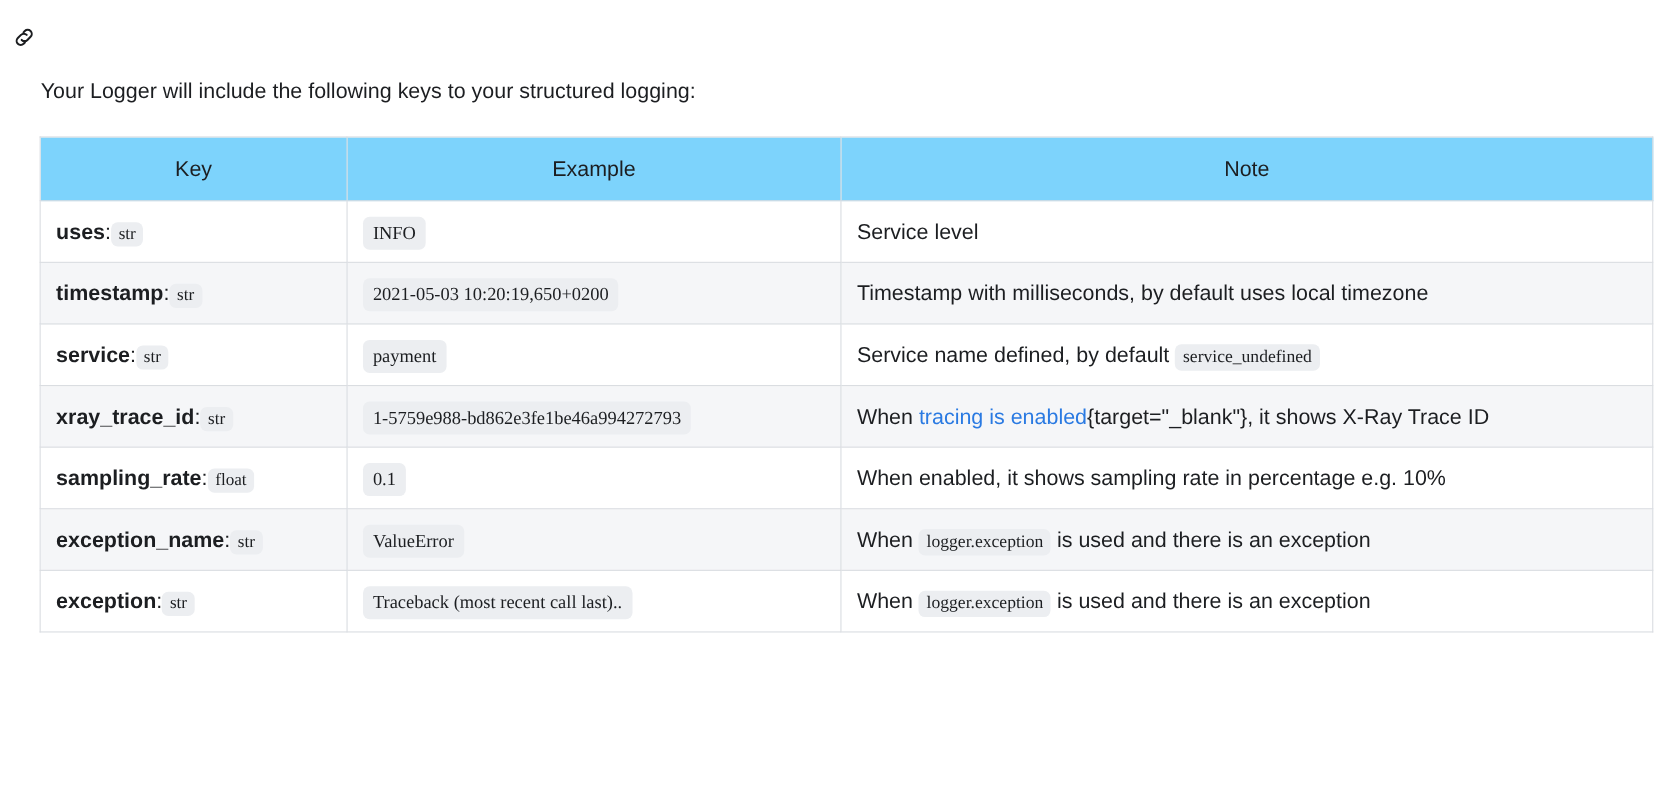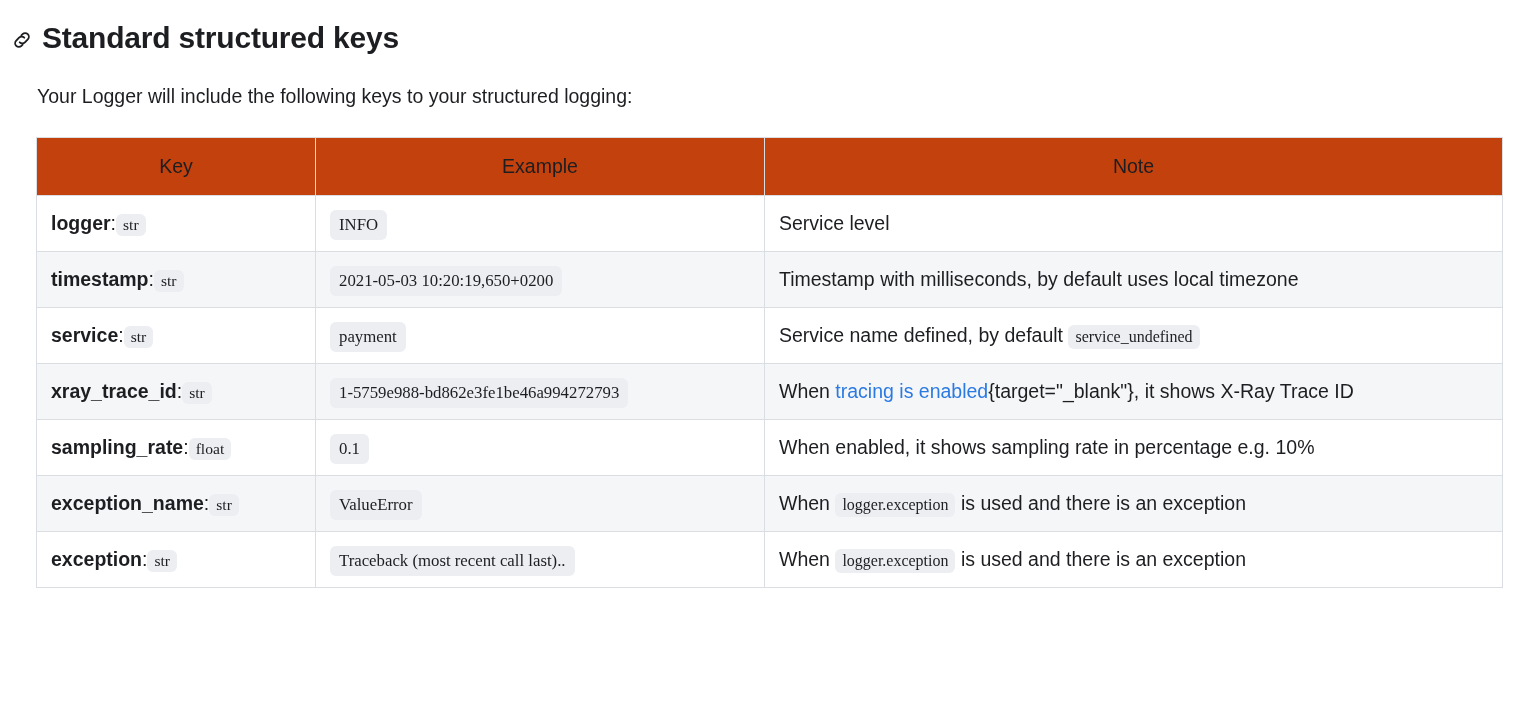--- a/index.html
+++ b/index.html
@@ -69,21 +69,21 @@
     border: 1px solid #dadde1;
     padding: 0 14px;
     vertical-align: middle;
     font-size: 19.5px;
     line-height: 1.35;
   }
   table.keys-table thead th {
     height: 57px;
     text-align: center;
     font-weight: normal;
-    background: #c2410c;
+    background: #7dd3fc;
     color: #1c1e21;
   }
   table.keys-table tbody tr { height: 56px; }
   table.keys-table tbody tr:nth-child(even) { background: #f5f6f8; }
   table.keys-table tbody tr:nth-child(odd)  { background: #ffffff; }
 
   col.col-key     { width: 279px; }
   col.col-example { width: 449px; }
   col.col-note    { width: 738px; }
 
@@ -125,42 +125,41 @@
 
 <div class="page">
 
   <h1 class="heading">
     <span class="anchor-icon">
       <svg viewBox="0 0 24 24" width="22" height="22" fill="none" stroke="#1c1e21" stroke-width="2" stroke-linecap="round" stroke-linejoin="round">
         <path d="M9.5 14.5a4 4 0 0 0 5.7 0l3.1-3.1a4 4 0 0 0-5.7-5.7l-1.3 1.3"></path>
         <path d="M14.5 9.5a4 4 0 0 0-5.7 0l-3.1 3.1a4 4 0 0 0 5.7 5.7l1.3-1.3"></path>
       </svg>
     </span>
-    <span class="heading-text">Standard structured keys</span>
   </h1>
 
   <p class="intro">Your Logger will include the following keys to your structured logging:</p>
 
   <div class="table-wrap">
     <table class="keys-table">
       <colgroup>
         <col class="col-key">
           <col class="col-example">
           <col class="col-note">
       </colgroup>
       <thead>
         <tr>
           <th>Key</th>
           <th>Example</th>
           <th>Note</th>
         </tr>
       </thead>
       <tbody id="table-body">
           <tr>
-            <td class="cell-key"><span class="key-name">logger</span><span class="key-colon">:</span><code>str</code></td>
+            <td class="cell-key"><span class="key-name">uses</span><span class="key-colon">:</span><code>str</code></td>
             <td class="cell-example"><code class="code">INFO</code></td>
             <td class="cell-note"><span>Service level</span></td>
           </tr>
           <tr>
             <td class="cell-key"><span class="key-name">timestamp</span><span class="key-colon">:</span><code>str</code></td>
             <td class="cell-example"><code class="code">2021-05-03 10:20:19,650+0200</code></td>
             <td class="cell-note"><span>Timestamp with milliseconds, by default uses local timezone</span></td>
           </tr>
           <tr>
             <td class="cell-key"><span class="key-name">service</span><span class="key-colon">:</span><code>str</code></td>

